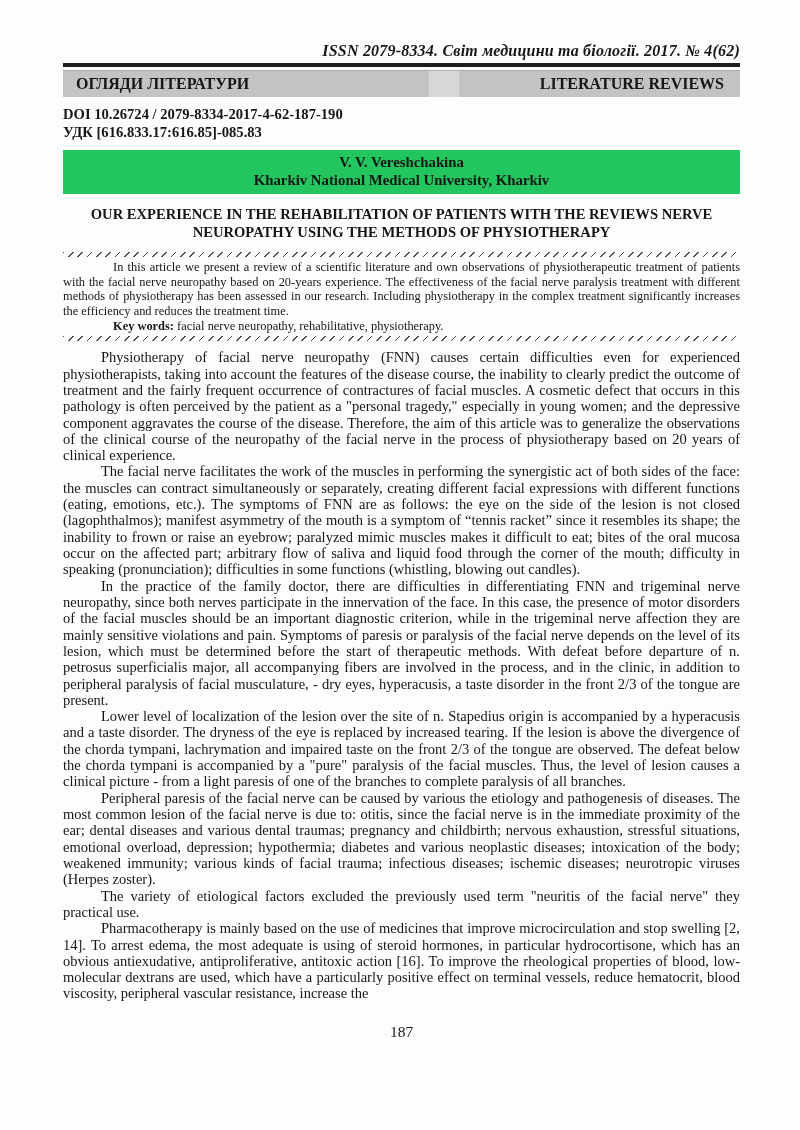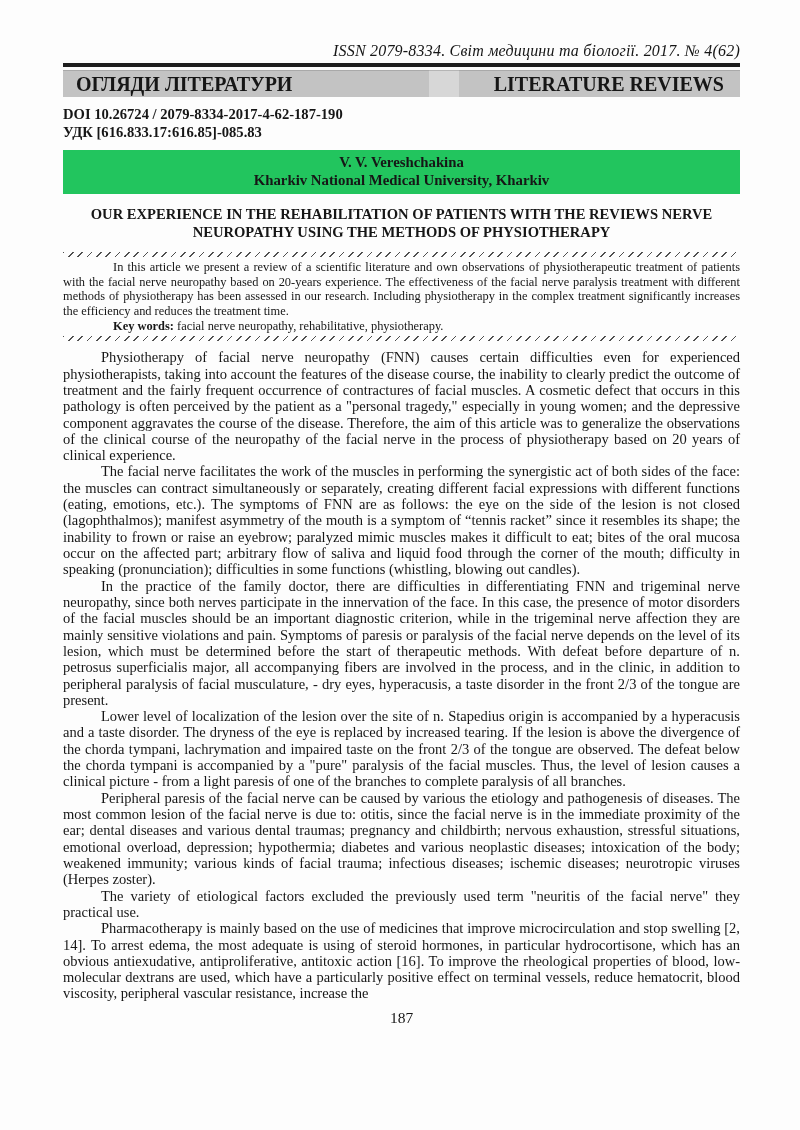--- a/index.html
+++ b/index.html
@@ -6,32 +6,32 @@
   html, body { margin: 0; padding: 0; background: #ffffff; }
   .page {
     position: relative;
     width: 800px; height: 1130px;
     padding: 42px 60px 0 63px;
     background: #fdfdfd;
     font-family: "Liberation Serif", "DejaVu Serif", serif;
     color: #161616;
   }
   .issn-line {
-    font-size: 16px; font-weight: normal; font-style: italic;
+    font-size: 16px; font-weight: bold; font-style: italic;
     text-align: right; letter-spacing: 0.2px; line-height: 1.15;
   }
   .double-rule {
     margin-top: 3px; height: 2px;
     border-top: 3px solid #1e1e1e;
     border-bottom: 1px solid #1e1e1e;
   }
   .section-bar {
     margin-top: 3px; height: 27px;
     display: flex; align-items: stretch;
-    font-weight: bold; font-size: 20px; line-height: 1;
+    font-weight: bold; font-size: 16px; line-height: 1;
   }
   .section-bar .cell {
     display: flex; align-items: center;
     background: #c3c3c3; border-top: 1px solid #a9a9a9;
   }
   .section-bar .cell-left { flex: 0 0 54%; padding-left: 13px; }
   .section-bar .cell-gap { flex: 0 0 4.5%; background: #d7d7d7; border-top: 1px solid #b5b5b5; }
   .section-bar .cell-right { flex: 1 1 auto; justify-content: flex-end; padding-right: 16px; }
   .doi-line, .udc-line {
     font-size: 14.6px; font-weight: bold; line-height: 1.18;
@@ -55,21 +55,21 @@
   .abstract-text {
     margin: 3px 0 0; font-size: 12.4px; line-height: 1.18;
     text-align: justify; text-indent: 50px;
   }
   .keywords-line {
     margin: 0 0 3px; font-size: 12.4px; line-height: 1.18;
     text-indent: 50px;
   }
   .body-text { margin-top: 8px; font-size: 14.5px; line-height: 1.125; text-align: justify; }
   .body-text p { margin: 0; text-indent: 38px; }
-  .page-number { margin-top: 7px; text-align: center; font-size: 15.5px; }
+  .page-number { margin-top: 21px; text-align: center; font-size: 15.5px; }
 </style>
 </head>
 <body>
 
 <div class="page">
 
   <div class="issn-line">ISSN 2079-8334. Світ медицини та біології. 2017. № 4(62)</div>
   <div class="double-rule"></div>
 
   <div class="section-bar">

